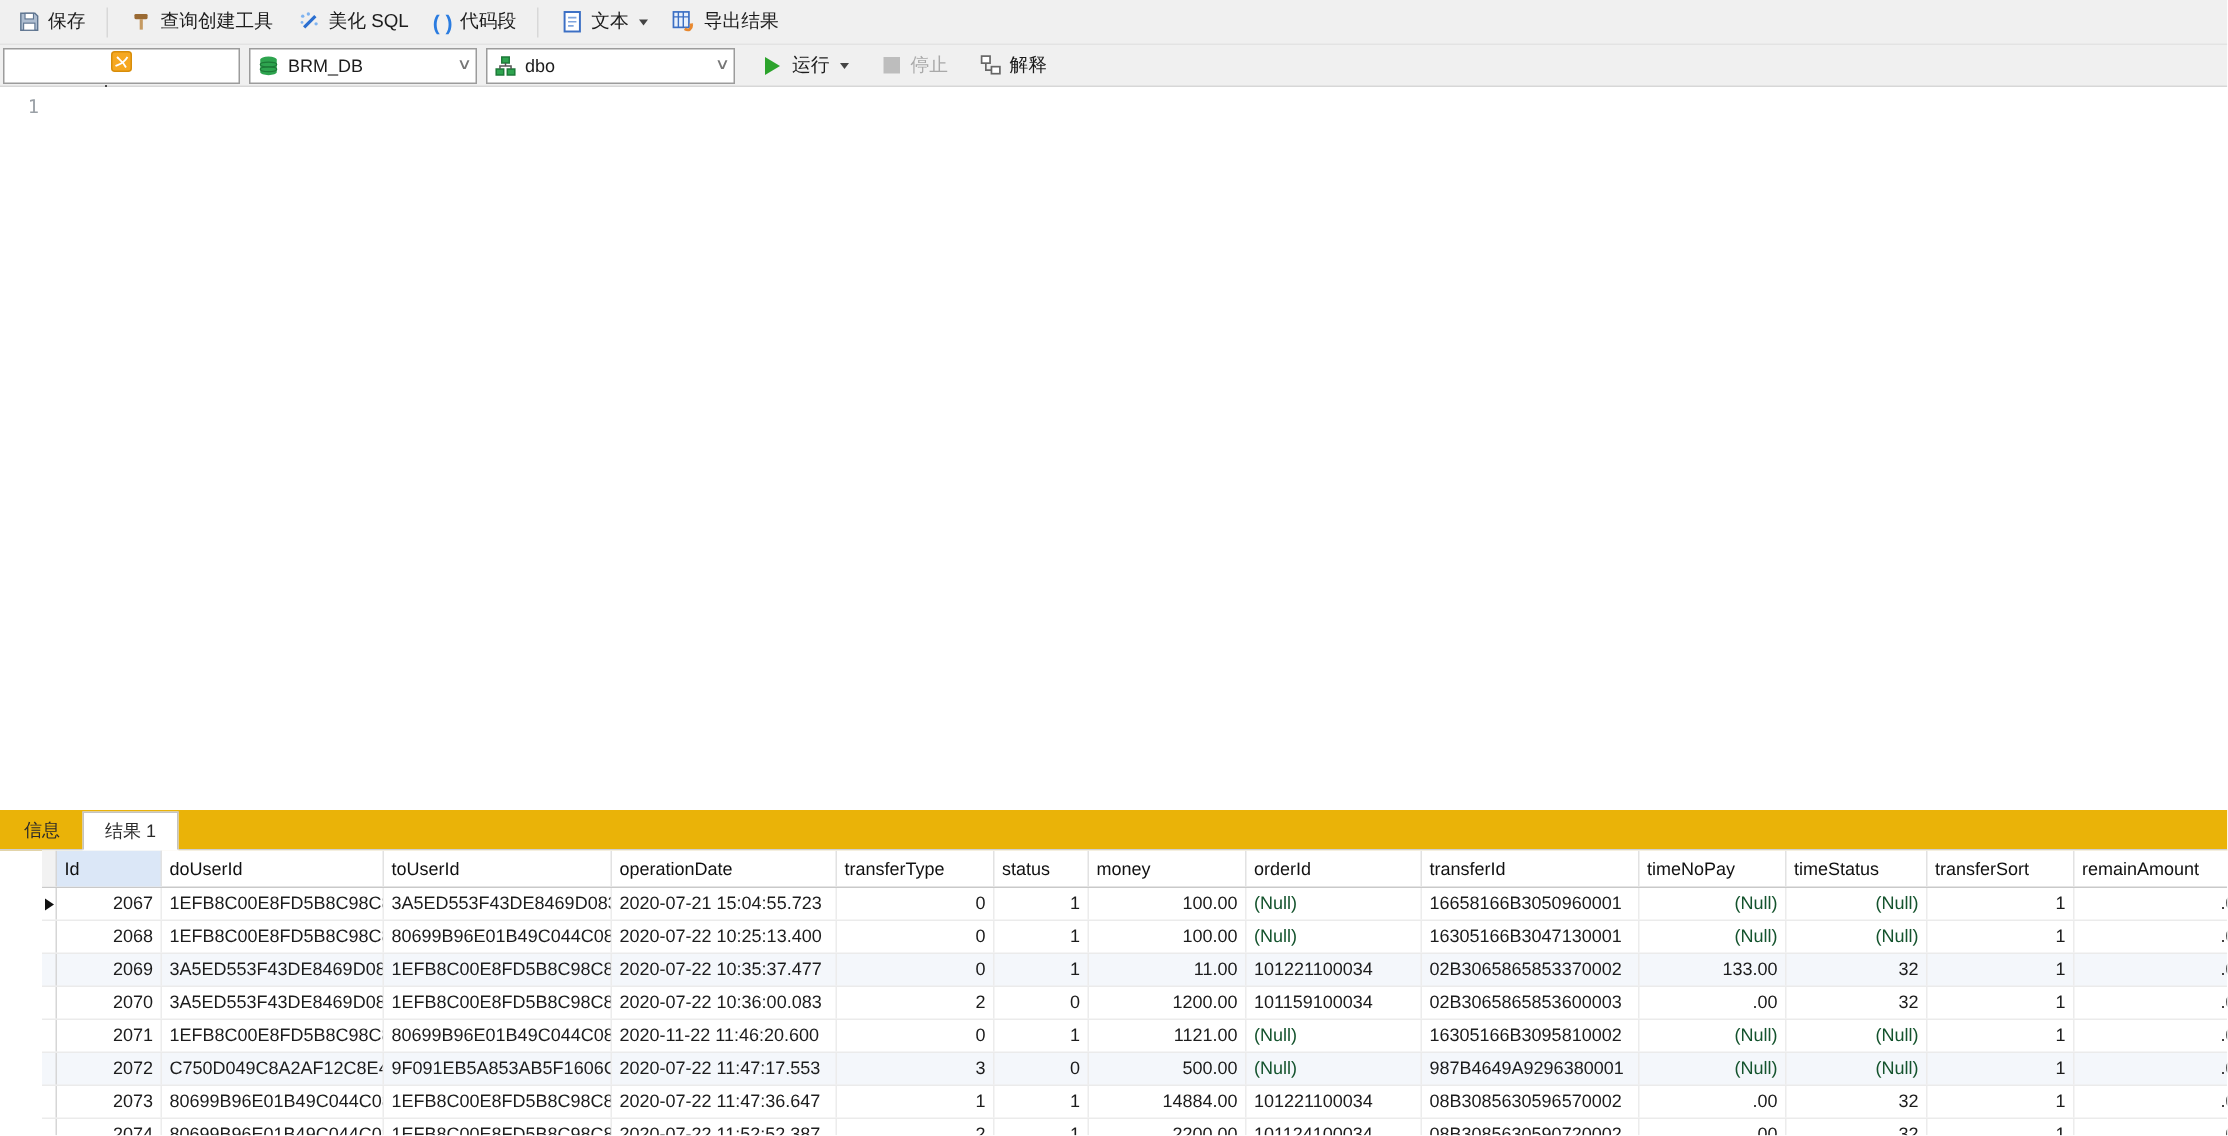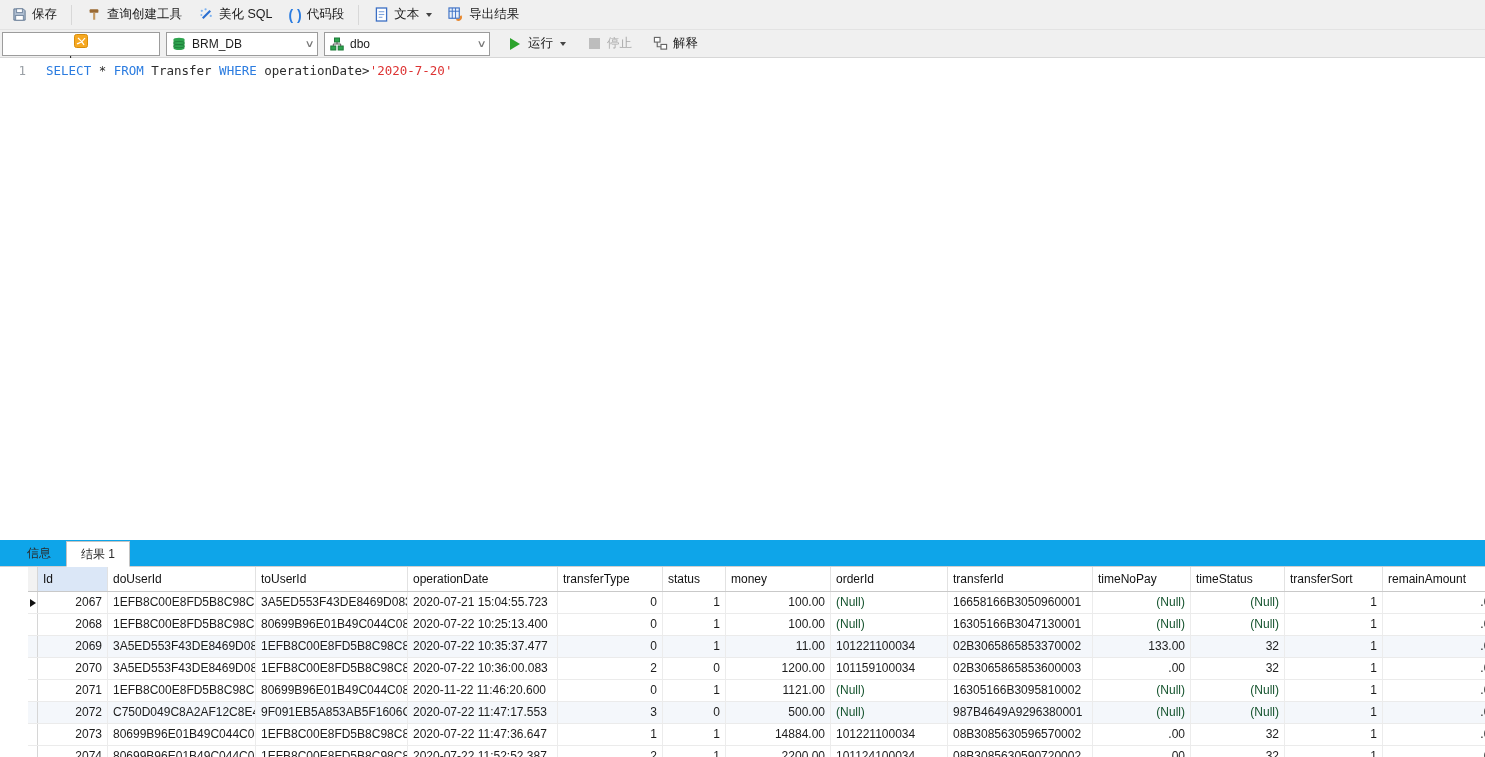--- a/index.html
+++ b/index.html
@@ -33,21 +33,21 @@
   #editor{position:absolute;top:58px;left:0;right:0;height:482px;background:#fff;
           font-family:"DejaVu Sans Mono","Liberation Mono",monospace;font-size:12.5px;}
   #editor .line{display:flex;height:20px;line-height:20px;margin-top:3px;}
   #editor .gutter{width:32px;text-align:right;color:#9aa0a6;padding-right:6px;flex:0 0 auto;}
   #editor .code{padding-left:14px;white-space:pre;}
   .tok-kw{color:#2b7ce0;}
   .tok-pl{color:#2c2c2c;}
   .tok-str{color:#dd3333;}
 
   
-  #tabstrip{position:absolute;top:540px;left:0;right:0;height:27px;background:#0ea5e9;border-bottom:1px solid #cfcfcf;display:flex;align-items:flex-end;padding-left:13px;}
+  #tabstrip{position:absolute;top:540px;left:0;right:0;height:27px;background:#eab308;border-bottom:1px solid #cfcfcf;display:flex;align-items:flex-end;padding-left:2px;}
   .tab{height:24px;line-height:23px;padding:0 14px;margin-right:1px;color:#2a2a2a;cursor:default;}
   .tab.active{background:#fff;border:1px solid #c3c3c3;border-bottom:1px solid #fff;height:26px;line-height:25px;margin-bottom:-1px;}
 
   
   #grid{position:absolute;top:567px;left:0;right:0;bottom:0;background:#fff;overflow:hidden;margin-left:28px;}
   .g-row{display:flex;height:22px;line-height:21px;border-bottom:1px solid #ebebeb;}
   .g-row.header{height:25px;line-height:24px;border-bottom:1px solid #c9c9c9;background:#fff;}
   .g-cell{flex:0 0 auto;overflow:hidden;white-space:nowrap;padding:0 5px;border-right:1px solid #ececec;}
   .g-row.header .g-cell{border-right:1px solid #e2e2e2;color:#111;}
   .g-cell.al-r{text-align:right;}
@@ -185,21 +185,20 @@
             <path d="M4.5 6.5v5h4" fill="none" stroke="#666" stroke-width="1.2"></path>
           </svg>
       </span>
       <span>解释</span>
     </div>
   </div>
 
   <div id="editor">
     <div class="line">
       <span class="gutter">1</span>
-      <span class="code" id="sql-code"><span class="tok-kw">SELECT</span><span class="tok-pl"> * </span><span class="tok-kw">FROM</span><span class="tok-pl"> Transfer </span><span class="tok-kw">WHERE</span><span class="tok-pl"> operationDate&gt;</span><span class="tok-str">'2020-7-20'</span></span>
     </div>
   </div>
 
   <div id="tabstrip">
       <div class="tab">信息</div>
       <div class="tab active">结果 1</div>
     </div>
 
   <div id="grid">
       <div class="g-row header">

